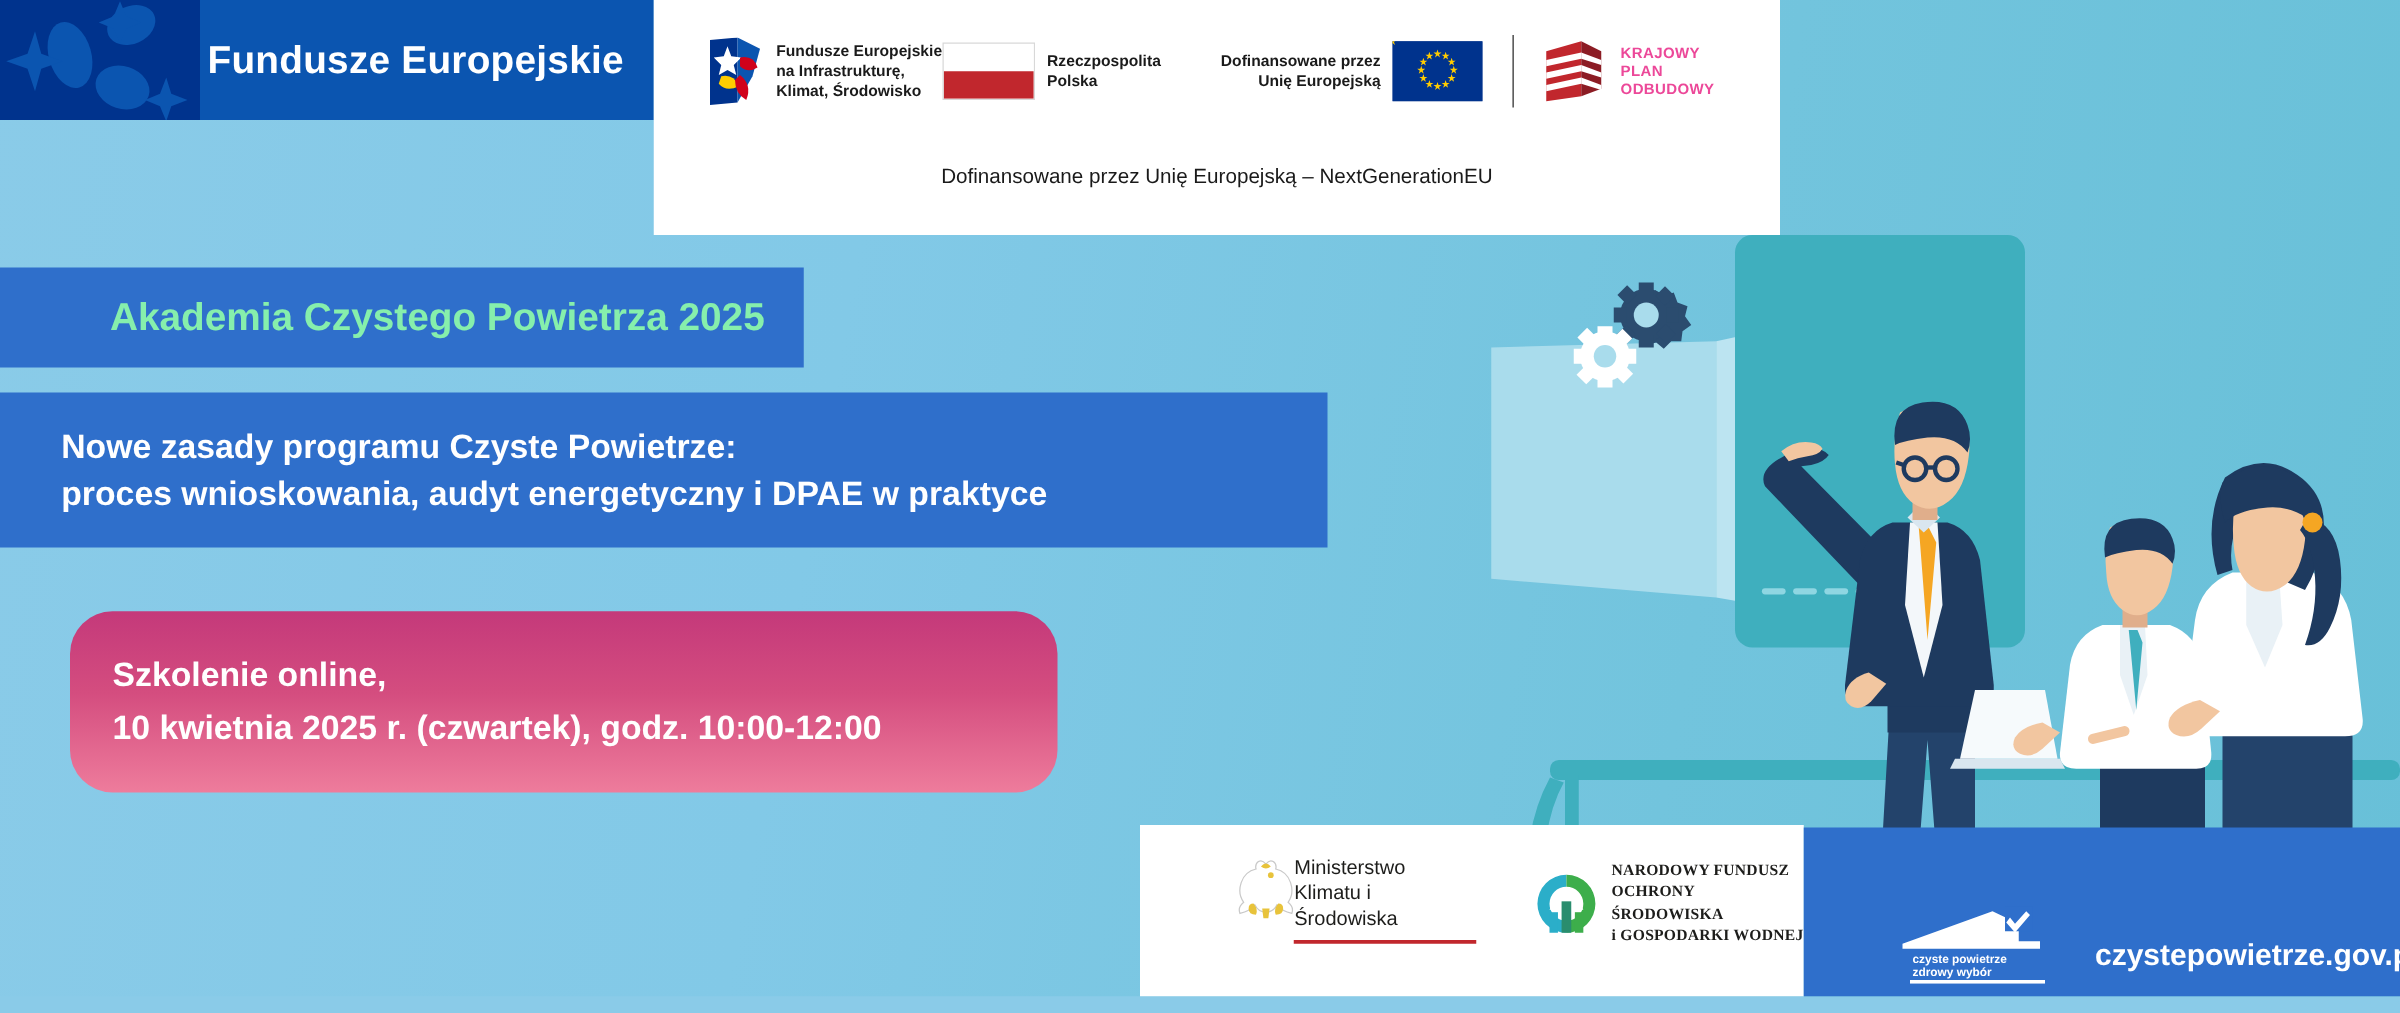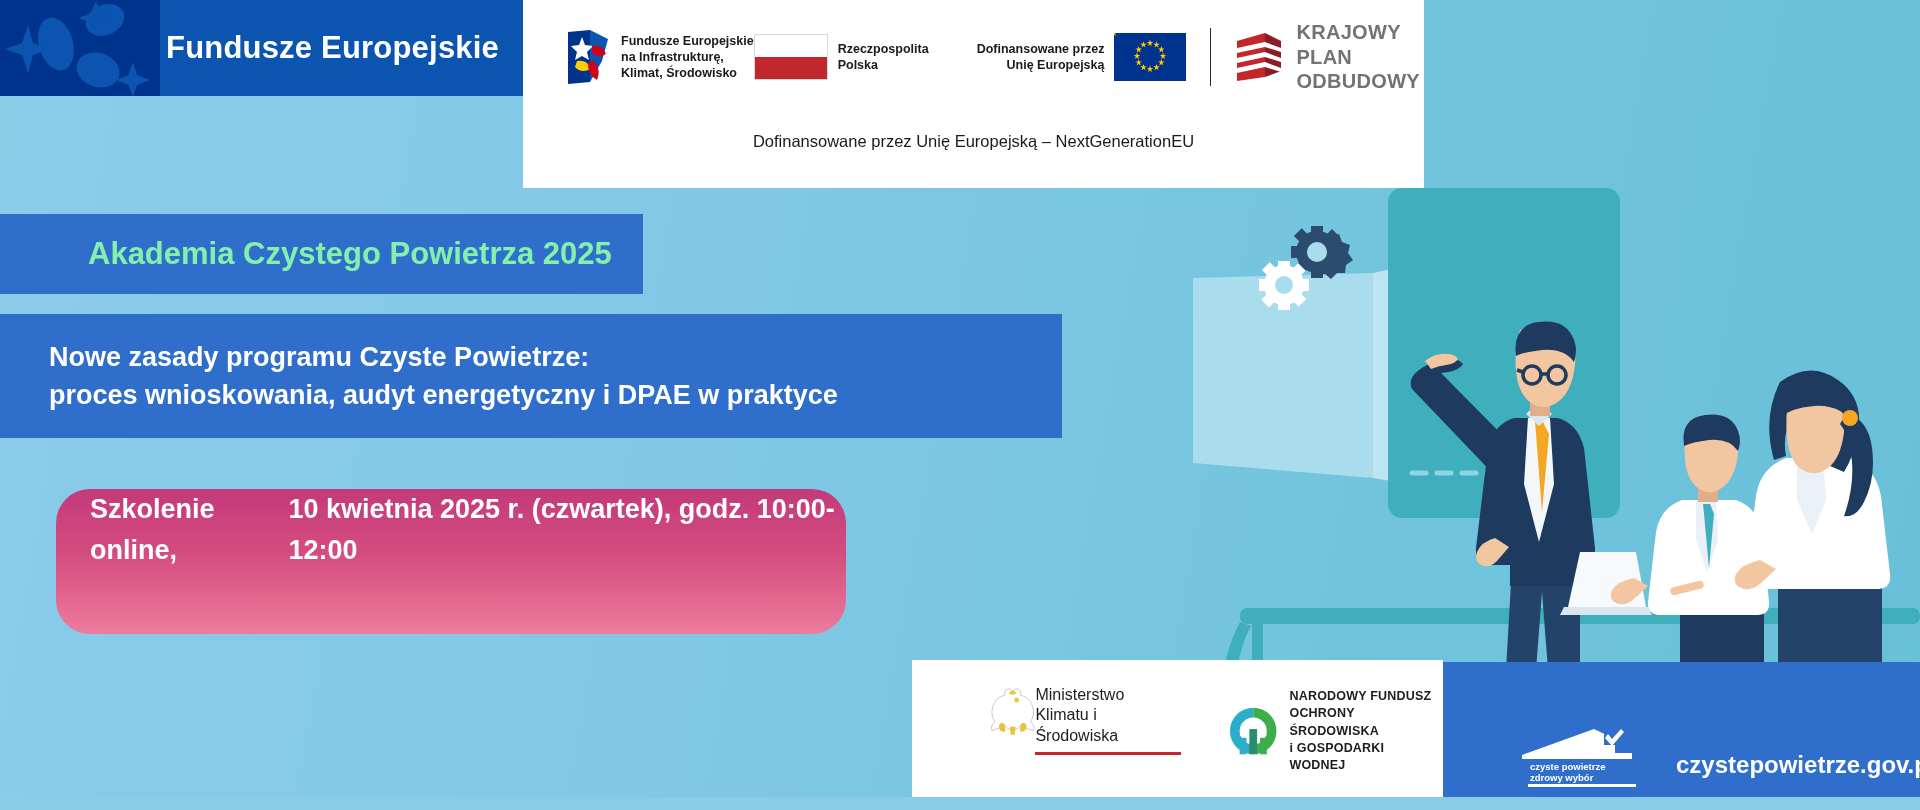--- a/index.html
+++ b/index.html
@@ -48,21 +48,21 @@
   .fe-mark{width:44px;height:54px;margin-right:9px;}
   
   .pl-flag{width:74px;height:46px;margin-right:10px;border:1px solid #d8d8d8;box-sizing:border-box;overflow:hidden;}
   .pl-flag .w{height:50%;background:#fff;}
   .pl-flag .r{height:50%;background:#C1272D;}
   
   .eu-flag{width:72px;height:48px;background:#00338D;position:relative;margin-left:10px;}
   .divider{width:1px;height:58px;background:#2b2b2b;margin:0 20px 0 24px;}
   
   .kpo-mark{width:54px;height:52px;margin-right:11px;}
-  .kpo-text{color:#737373;font-weight:bold;font-size:20px;line-height:1.22;letter-spacing:.3px;white-space:pre-line;}
+  .kpo-text{color:#ec4899;font-weight:bold;font-size:12px;line-height:1.22;letter-spacing:.3px;white-space:pre-line;}
   .strip-caption{
     position:absolute;left:0;top:132px;width:901px;text-align:center;
     font-size:16.5px;font-weight:normal;color:#1a1a1a;
   }
 
   
   .band-title{
     position:absolute;left:0;top:214px;height:80px;
     background:#2F6FCB;display:flex;align-items:center;
     padding-left:88px;padding-right:30px;box-sizing:border-box;
@@ -73,40 +73,40 @@
     position:absolute;left:0;top:314px;width:1062px;height:124px;
     background:#2F6FCB;display:flex;flex-direction:column;justify-content:center;
     padding-left:49px;box-sizing:border-box;
   }
   .band-sub div{color:#fff;font-size:27px;font-weight:bold;line-height:1.42;}
 
   .band-date{
     position:absolute;left:56px;top:489px;width:790px;height:145px;
     background:linear-gradient(180deg,#C4397A 0%,#D44D7F 45%,#EE7C9C 100%);
     border-radius:34px;
-    display:flex;flex-direction:row;justify-content:center;
+    display:flex;flex-direction:column;justify-content:center;
     padding-left:34px;box-sizing:border-box;
   }
   .band-date div{color:#fff;font-size:27px;font-weight:bold;line-height:1.52;}
 
   
   .footer-white{
     position:absolute;left:912px;top:660px;width:531px;height:150px;background:#fff;
     display:flex;align-items:flex-start;
   }
   .footer-blue{
     position:absolute;left:1443px;top:662px;width:477px;height:148px;background:#2F6FCB;
     display:flex;align-items:center;
   }
   .mkis{display:flex;align-items:flex-start;margin-left:78px;margin-top:25px;}
   .mkis-text{}
   .mkis-text .l{font-size:16px;color:#1d1d1b;line-height:1.28;white-space:pre-line;}
   .mkis-rule{width:146px;height:3px;background:#C1272D;margin-top:6px;}
   .nfos{display:flex;align-items:center;margin-left:46px;margin-top:28px;}
-  .nfos-text{margin-left:11px;font-size:12.5px;font-weight:bold;color:#1d1d1b;line-height:1.38;letter-spacing:.2px;white-space:pre-line;}
+  .nfos-text{margin-left:11px;font-size:12.5px;font-weight:bold;color:#1d1d1b;line-height:1.38;letter-spacing:.2px;white-space:pre-line;font-family:Liberation Serif, serif;}
   .cp-logo{margin-left:77px;margin-top:44px;}
   .cp-url{color:#fff;font-size:24px;font-weight:bold;margin-left:32px;margin-top:58px;}
 
   
   .illu{position:absolute;left:1160px;top:160px;width:760px;height:510px;}
 </style>
 </head>
 <body>
 
 <div id="stage">

